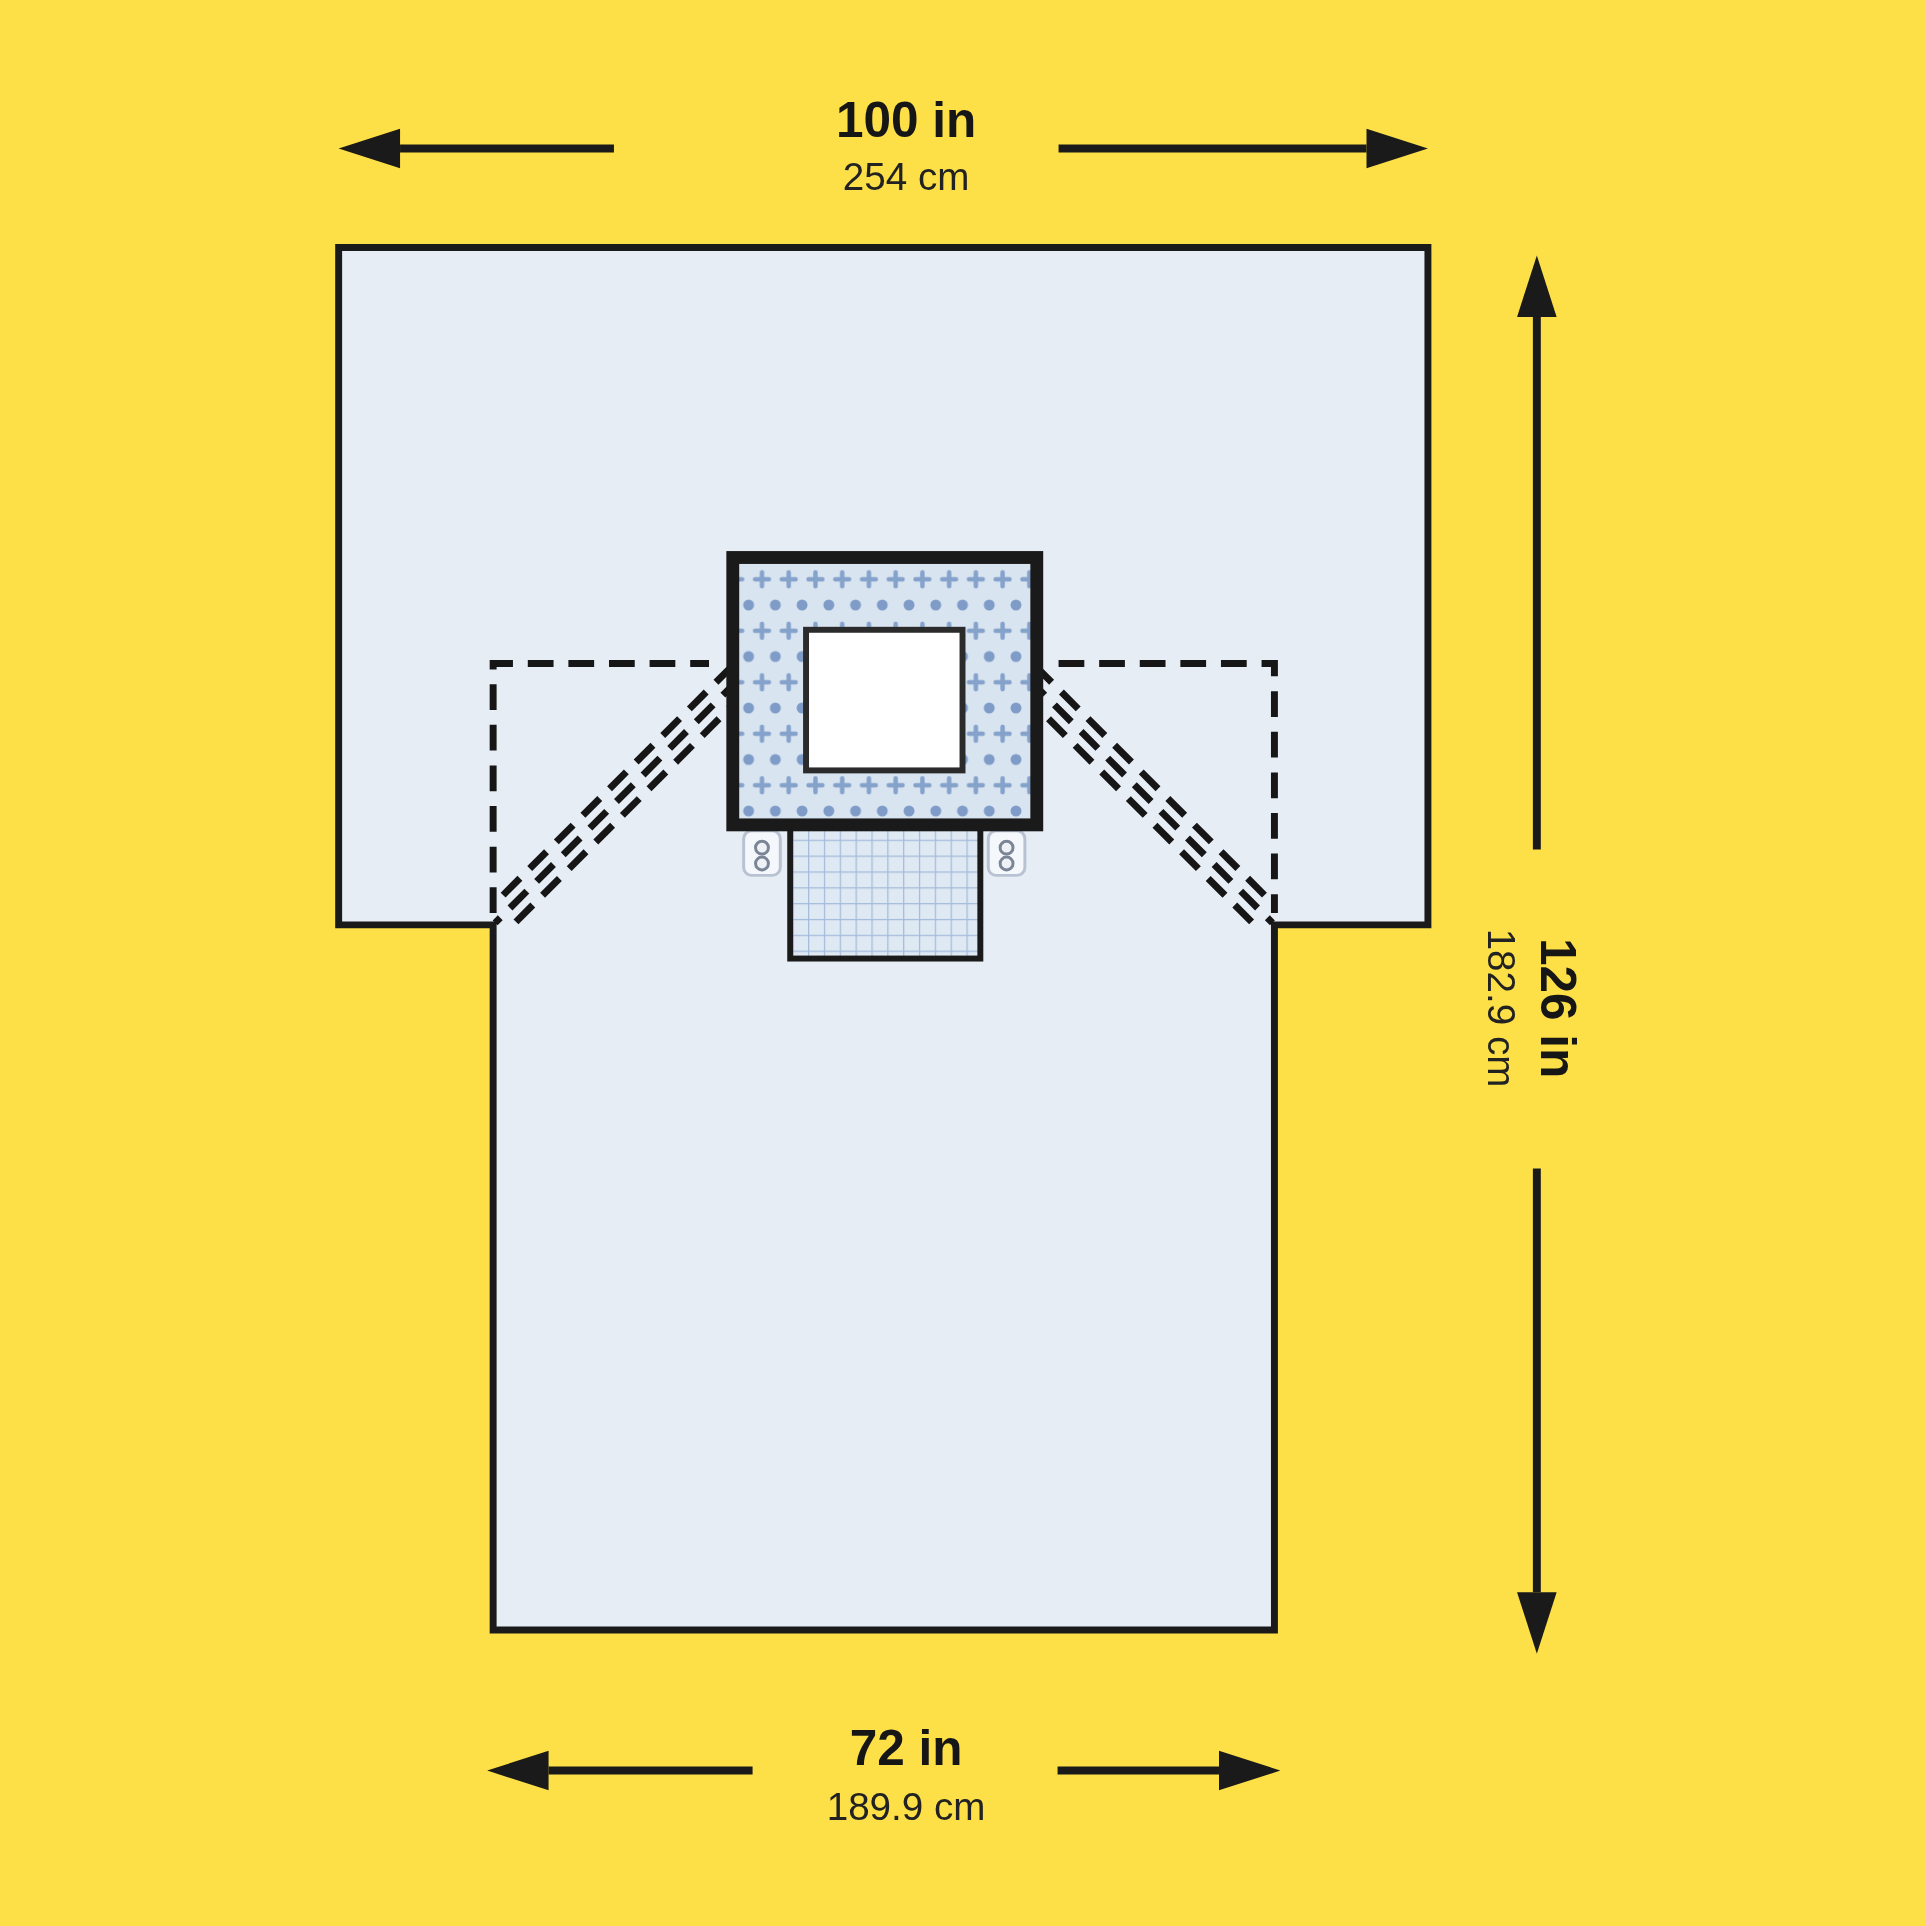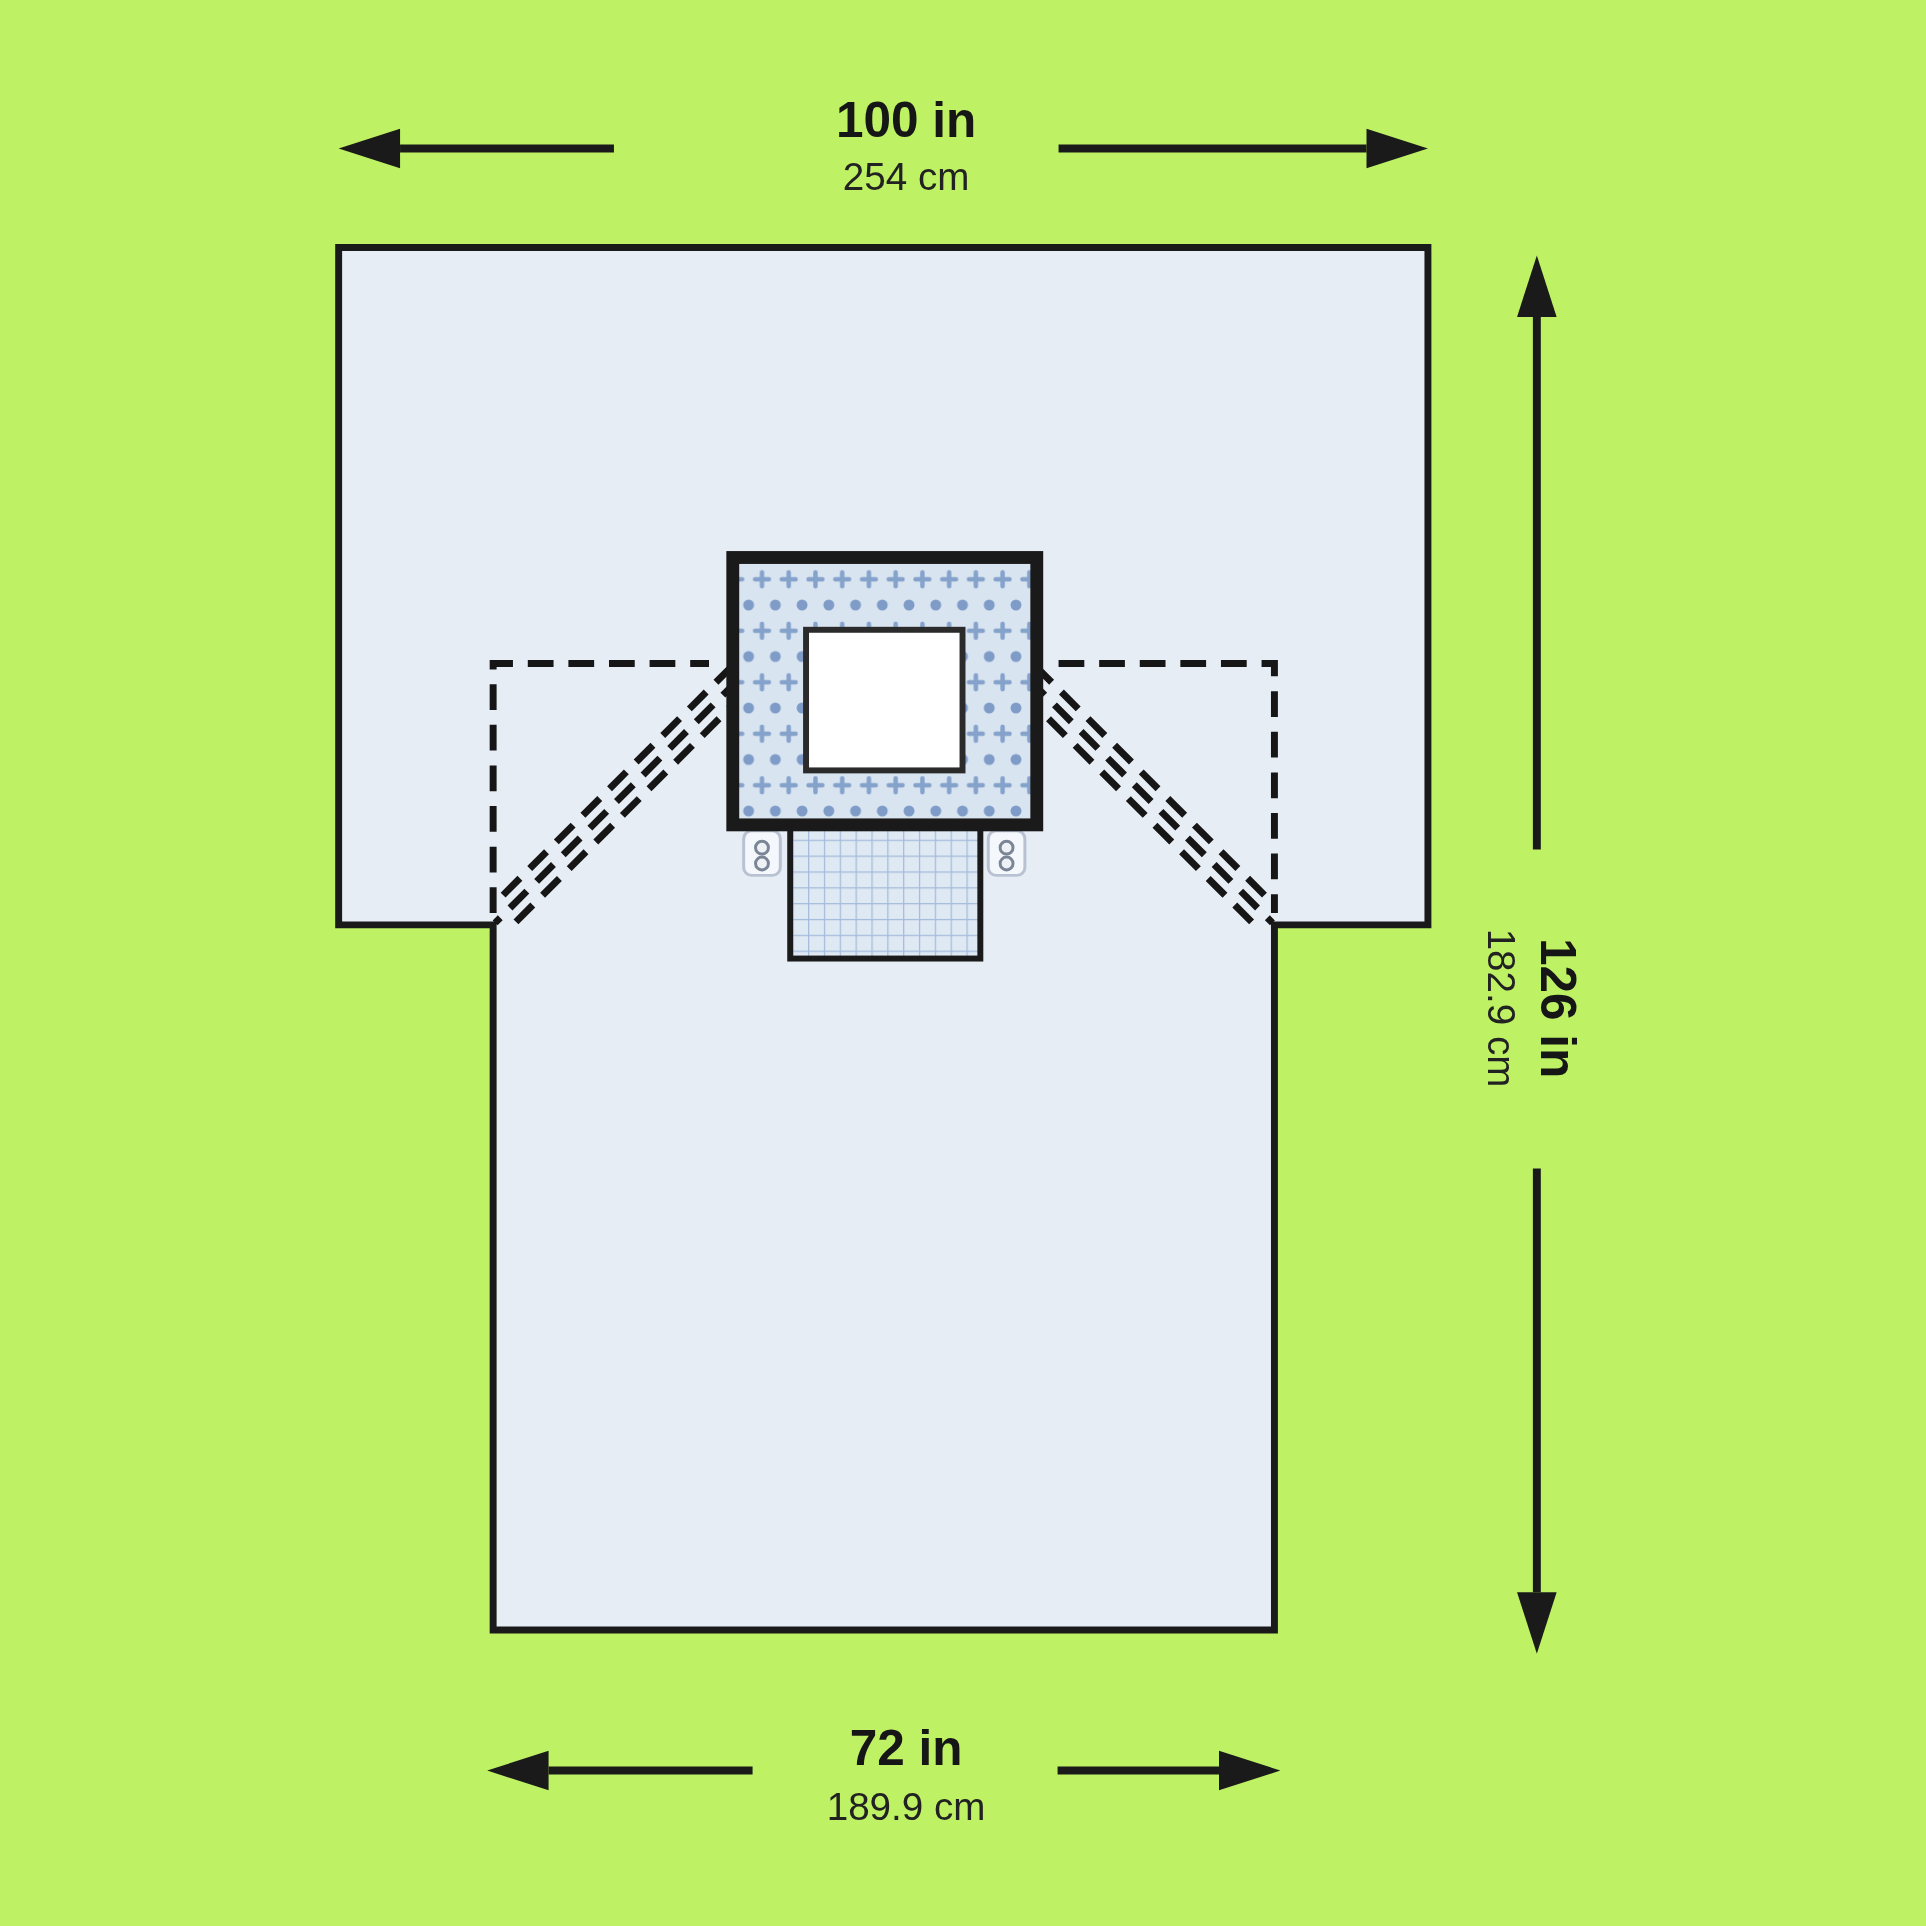--- a/index.html
+++ b/index.html
@@ -5,21 +5,21 @@
   html, body {
     margin: 0;
     padding: 0;
     background: #ffffff;
     font-family: "Liberation Sans", "DejaVu Sans", sans-serif;
   }
   .stage {
     position: relative;
     width: 1927px;
     height: 1927px;
-    background: #bef264;
+    background: #fde047;
     overflow: hidden;
   }
   svg { display: block; }
   .dim-in {
     font-family: "Liberation Sans", "DejaVu Sans", sans-serif;
     font-weight: 700;
     font-size: 50px;
     fill: #161616;
   }
   .dim-cm {

